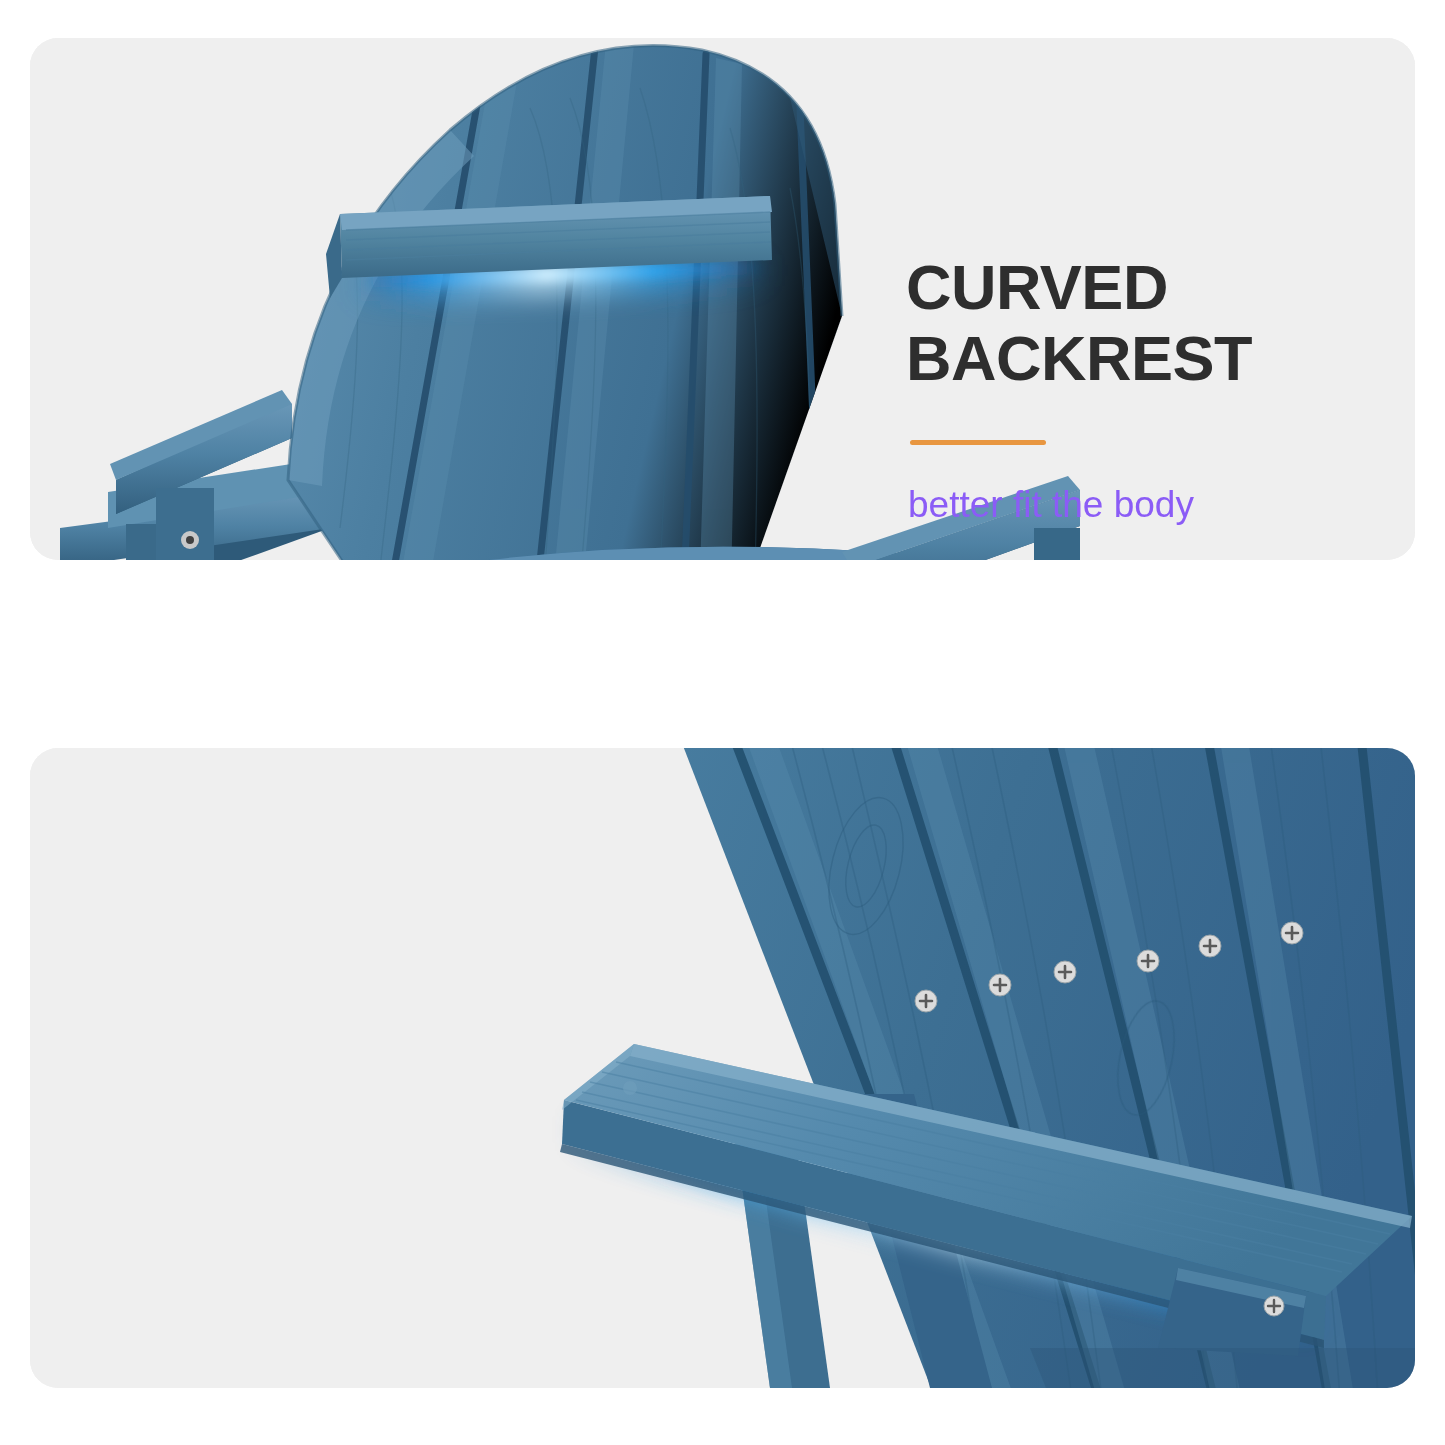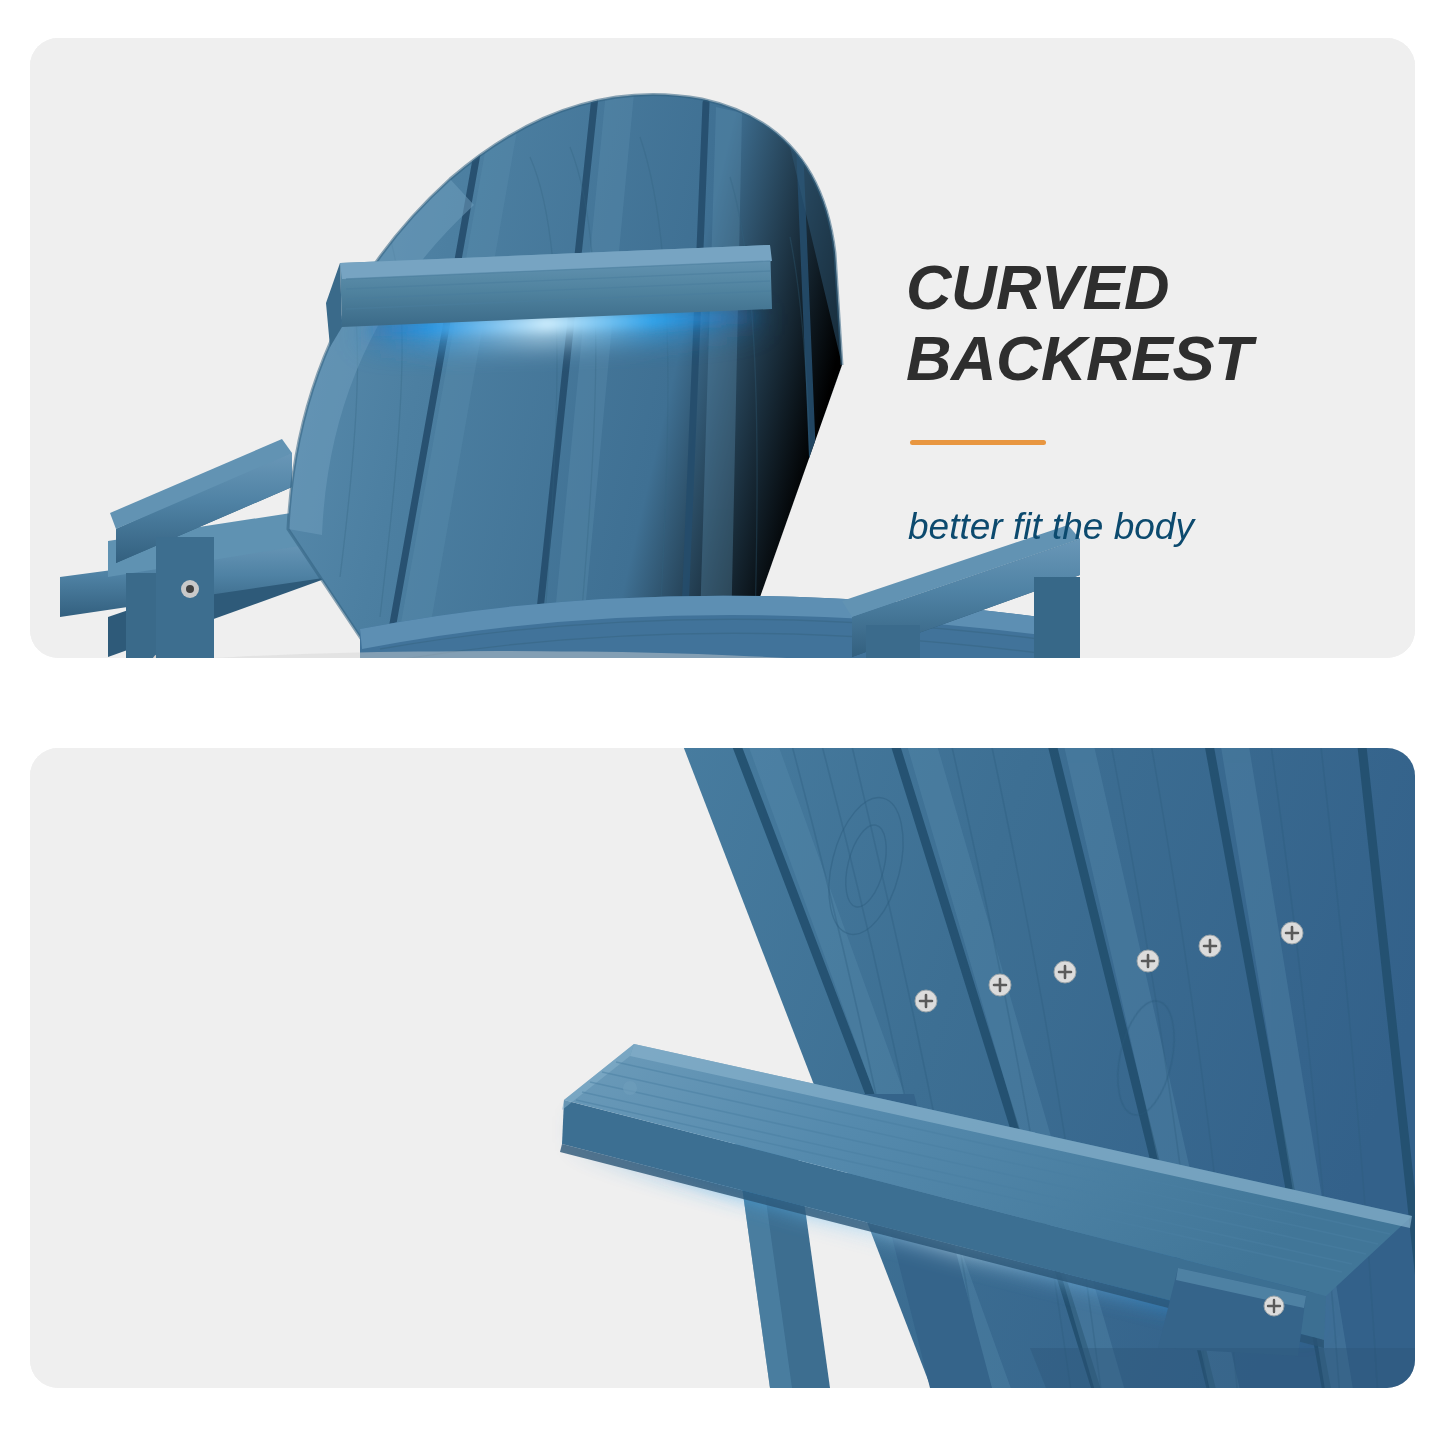--- a/index.html
+++ b/index.html
@@ -28,22 +28,21 @@
   .panel {
     position: absolute;
     background: #efefef;
     border-radius: 28px;
     overflow: hidden;
   }
   .panel--backrest {
     left: 30px;
     top: 38px;
     width: 1385px;
-    height: 620px;
-    font-style: italic;
+    height: 522px;
   }
   .panel--armrests {
     left: 30px;
     top: 748px;
     width: 1385px;
     height: 640px;
   }
 
   
   .copy {
@@ -67,22 +66,22 @@
     height: 5px;
     border-radius: 3px;
     background: #e89640;
     margin: 46px 0 0 4px;
   }
   .subline {
     font-family: "Liberation Sans", sans-serif;
     font-weight: normal;
     font-size: 37px;
     line-height: 1.2;
-    color: #0c4a6e;
-    margin: 60px 0 0 2px;
+    color: #8b5cf6;
+    margin: 38px 0 0 2px;
     white-space: nowrap;
   }
 
   
   .chair-art {
     position: absolute;
     left: 0; top: 0;
     width: 100%;
     height: 100%;
     display: block;

